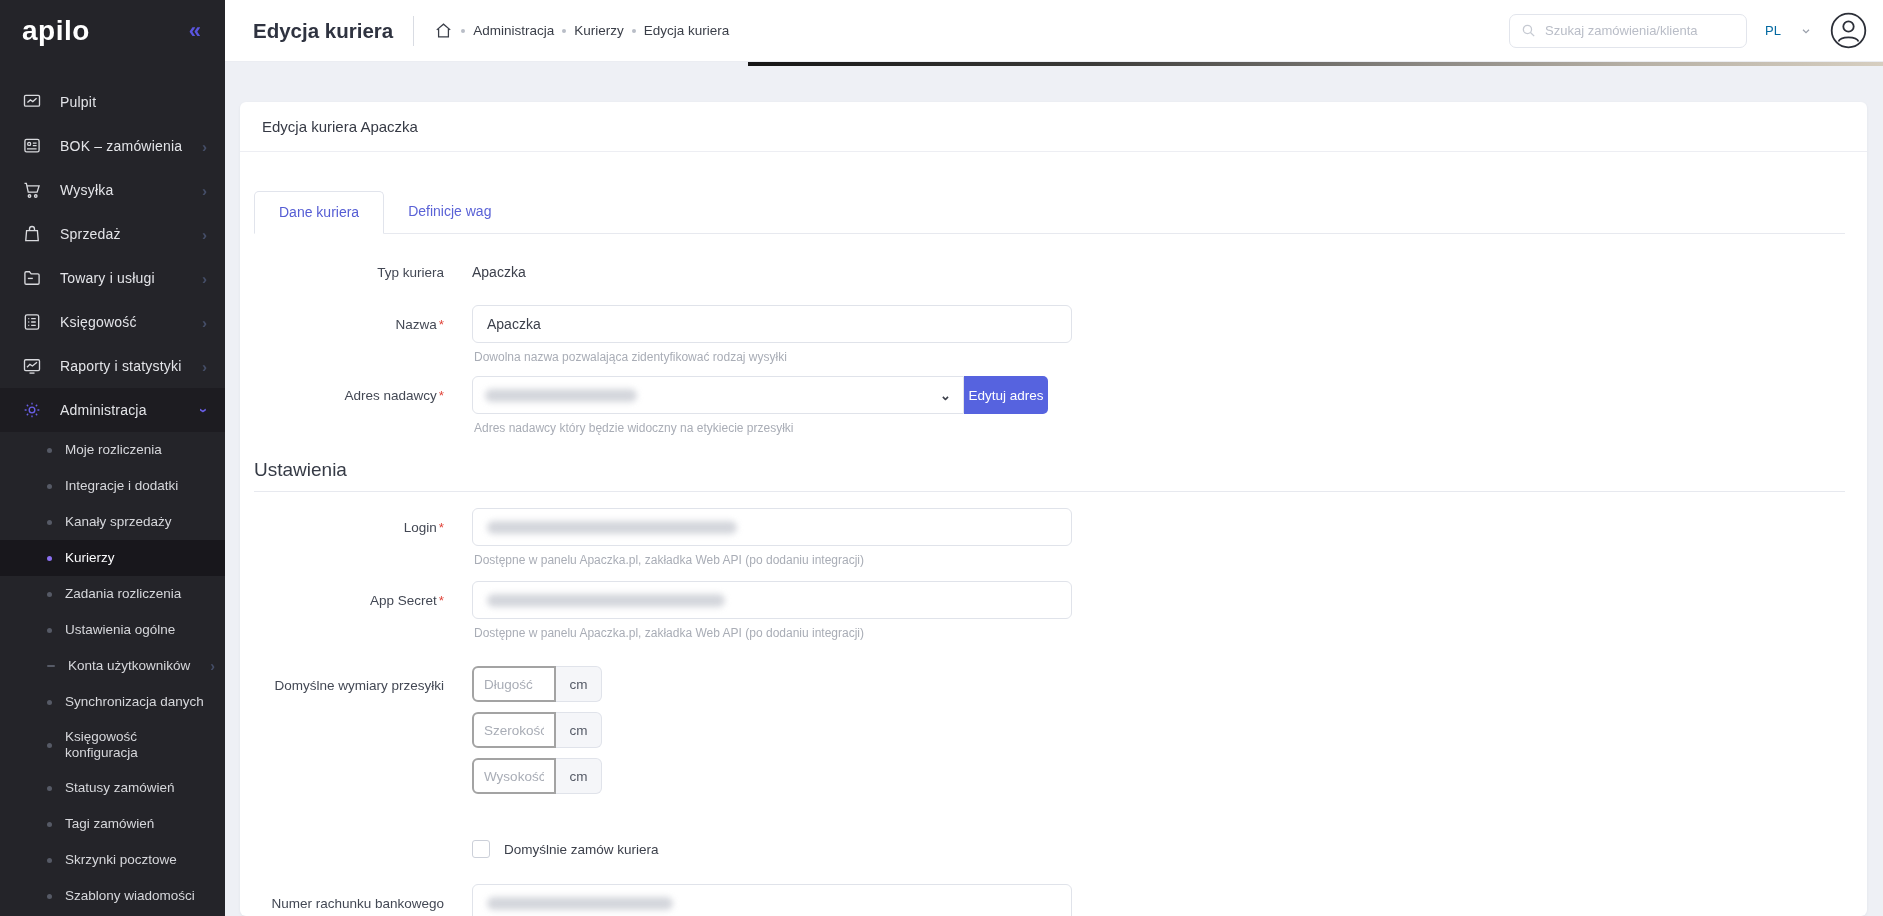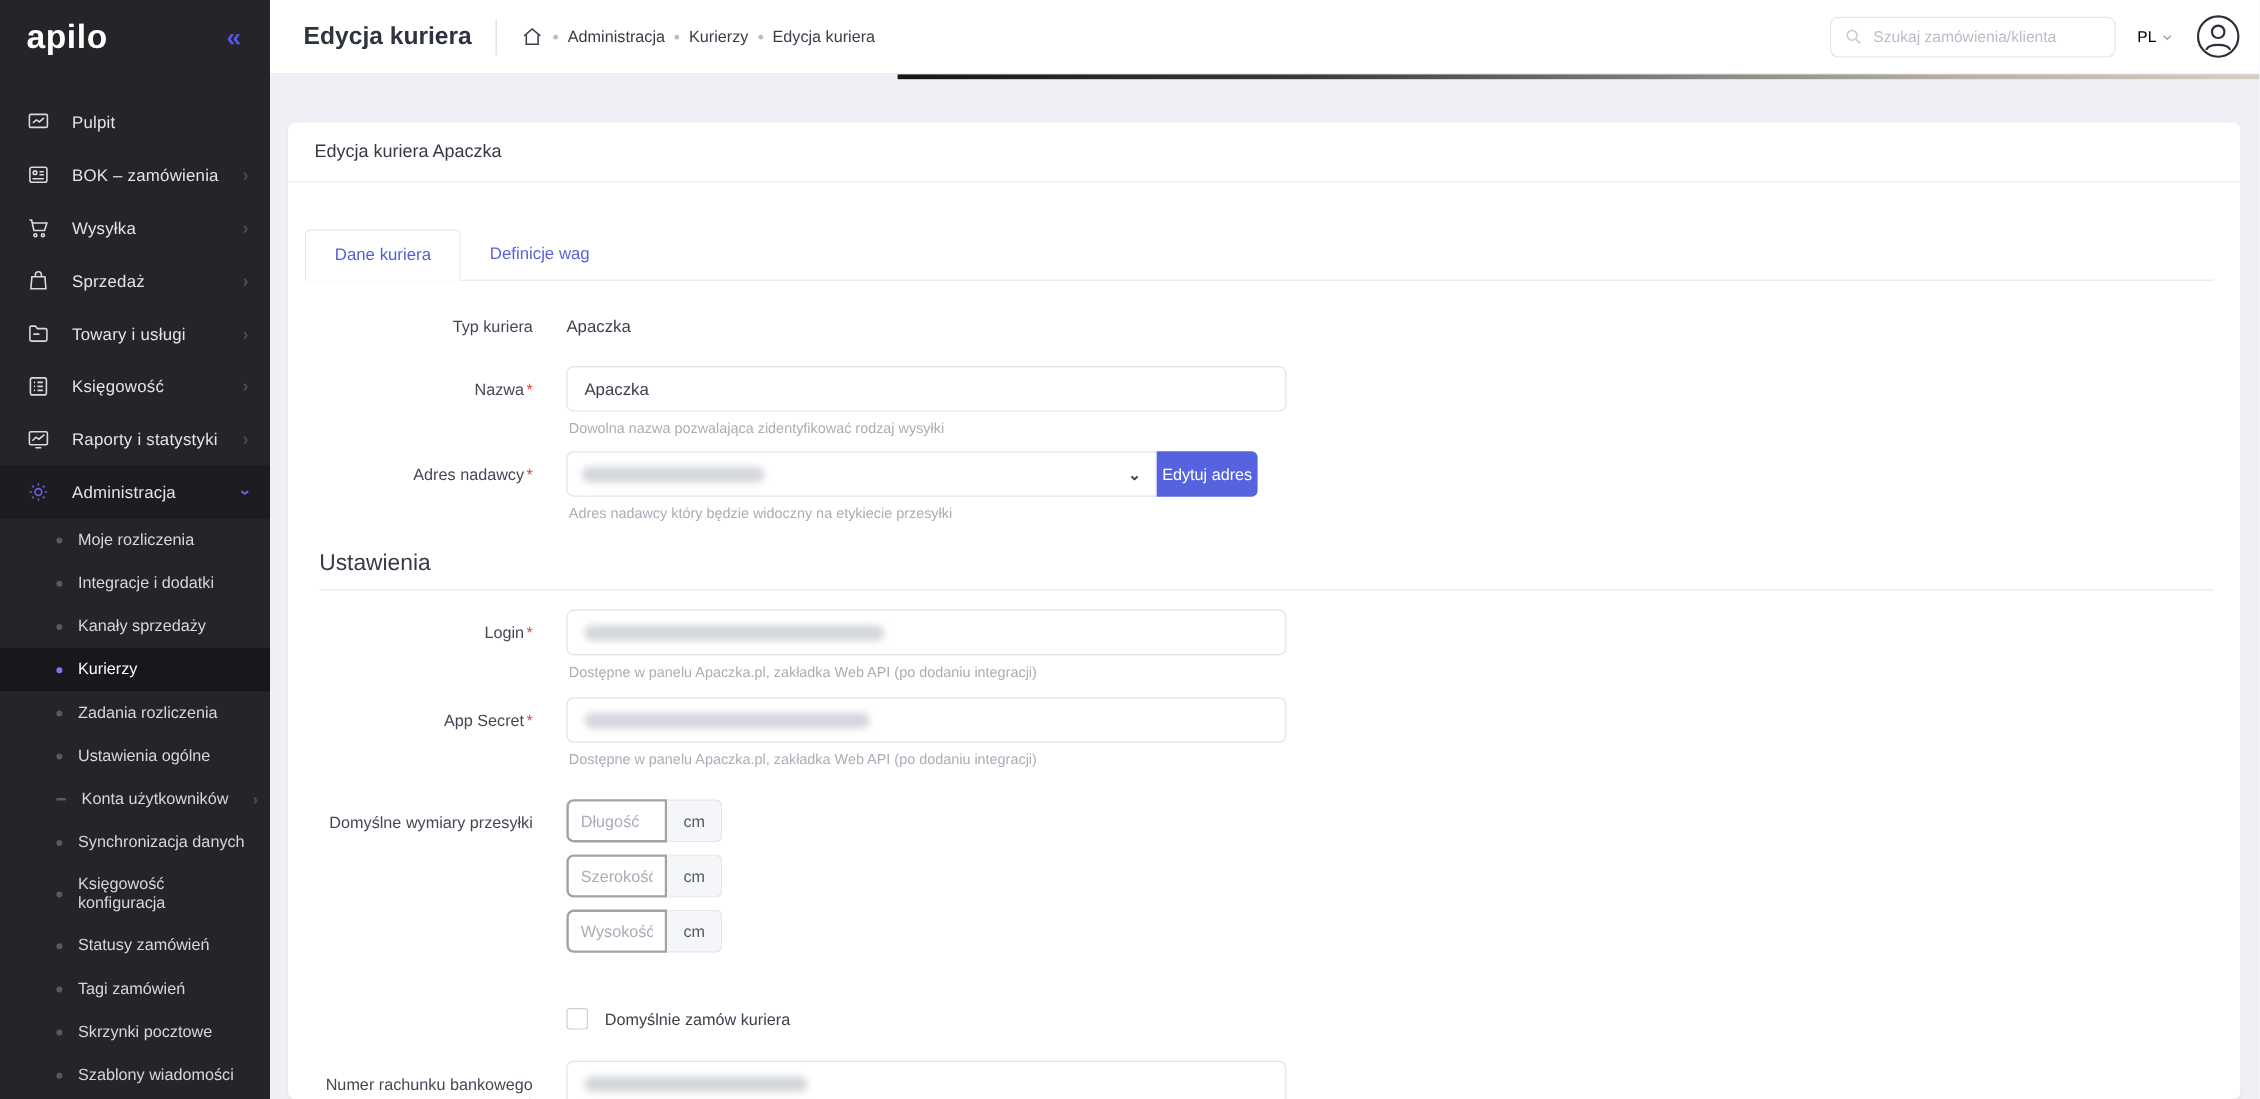--- a/index.html
+++ b/index.html
@@ -59,21 +59,21 @@
   .topbar-right { margin-left:auto; display:flex; align-items:center; padding-right:16px; gap:18px; }
   .searchbox {
     width:238px; height:34px; border:1px solid #e2e5ec; border-radius:7px;
     display:flex; align-items:center; padding:0 10px; background:#fff;
   }
   .searchbox input {
     border:none; outline:none; flex:1; font-size:13px; color:#3c404b;
     font-family:"Liberation Sans", sans-serif; margin-left:8px; background:transparent;
   }
   .searchbox input::placeholder { color:#b9bdc7; }
-  .lang { display:flex; align-items:center; gap:3px; font-size:13px; color:#000000; cursor:pointer; }
+  .lang { display:flex; align-items:center; gap:19px; font-size:13px; color:#0369a1; cursor:pointer; }
   .avatar { width:37px; height:37px; cursor:pointer; }
 
   
   .loading-bar {
     position:absolute; left:748px; top:62px; width:1135px; height:4px; z-index:6;
     background:linear-gradient(to right, #161616 0%, #3a3a38 30%, #8c8984 60%, #b6b0a5 78%, #d6cec0 100%);
   }
 
   
   .content {
@@ -127,21 +127,21 @@
     width:492px; height:38px; border:1px solid #e0e3ea; border-radius:6px 0 0 6px;
     display:flex; align-items:center; padding:0 12px; background:#fff; cursor:pointer;
   }
   .addr-select .sel-chev { margin-left:auto; color:#3c404b; font-size:13px; font-weight:bold; }
   .btn-primary {
     width:84px; height:38px; background:#5663df; color:#fff; border:none;
     border-radius:0 5px 5px 0; font-size:13.5px; cursor:pointer;
     font-family:"Liberation Sans", sans-serif;
   }
 
-  .section-head { margin:24px 0 16px 12px; }
+  .section-head { margin:24px 0 16px 0; }
   .section-head h2 { font-size:19px; font-weight:400; color:#363b46; padding-left:0; }
   .section-rule { border:none; border-top:1px solid #e7e9ef; margin-top:10px; }
 
   .dim-unit { display:flex; margin-bottom:10px; }
   .dim-input {
     width:84px; height:36px; border:2px solid #a3a3a3; border-radius:6px 0 0 6px;
     padding:0 10px; font-size:13.5px; color:#3c404b; outline:none;
     font-family:"Liberation Sans", sans-serif;
   }
   .dim-input::placeholder { color:#a9adb6; }

